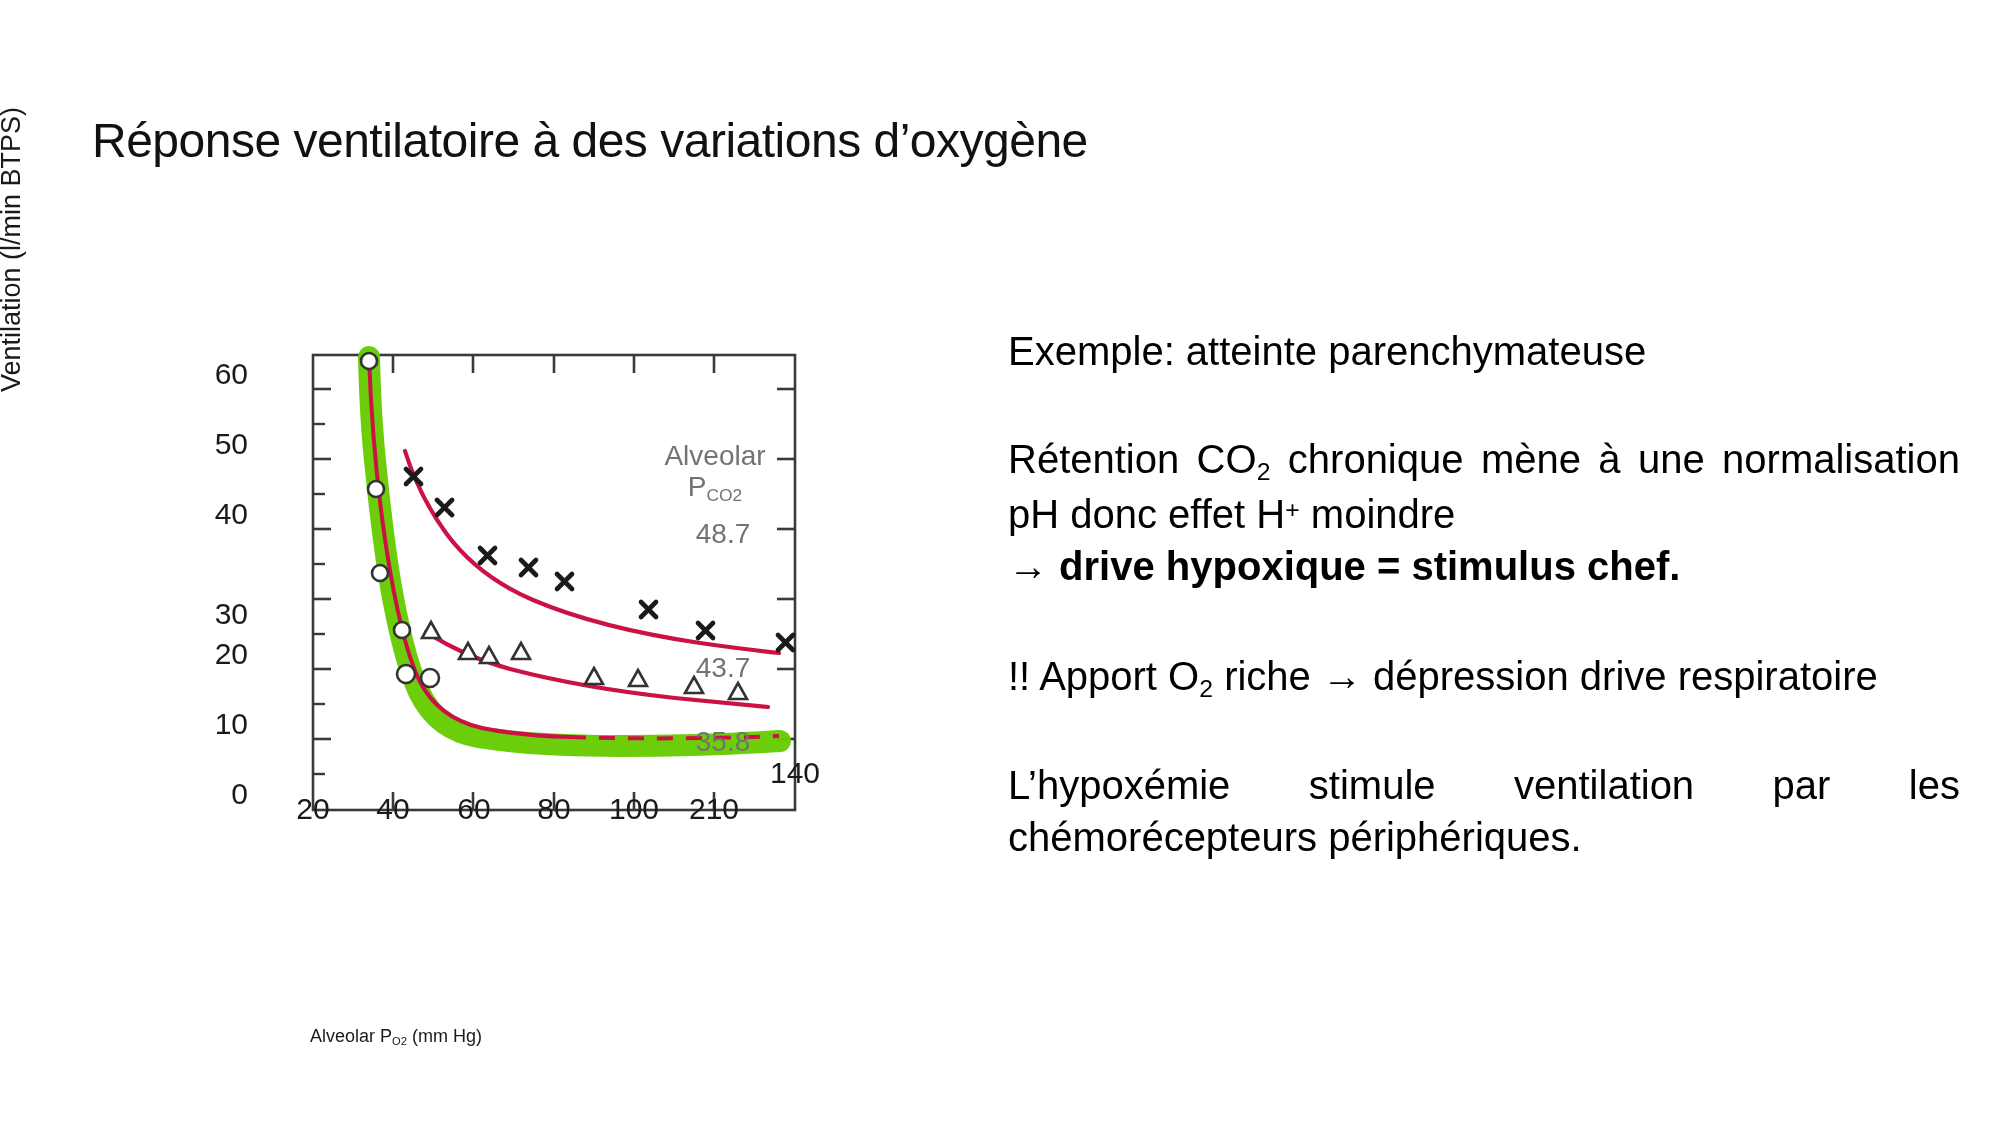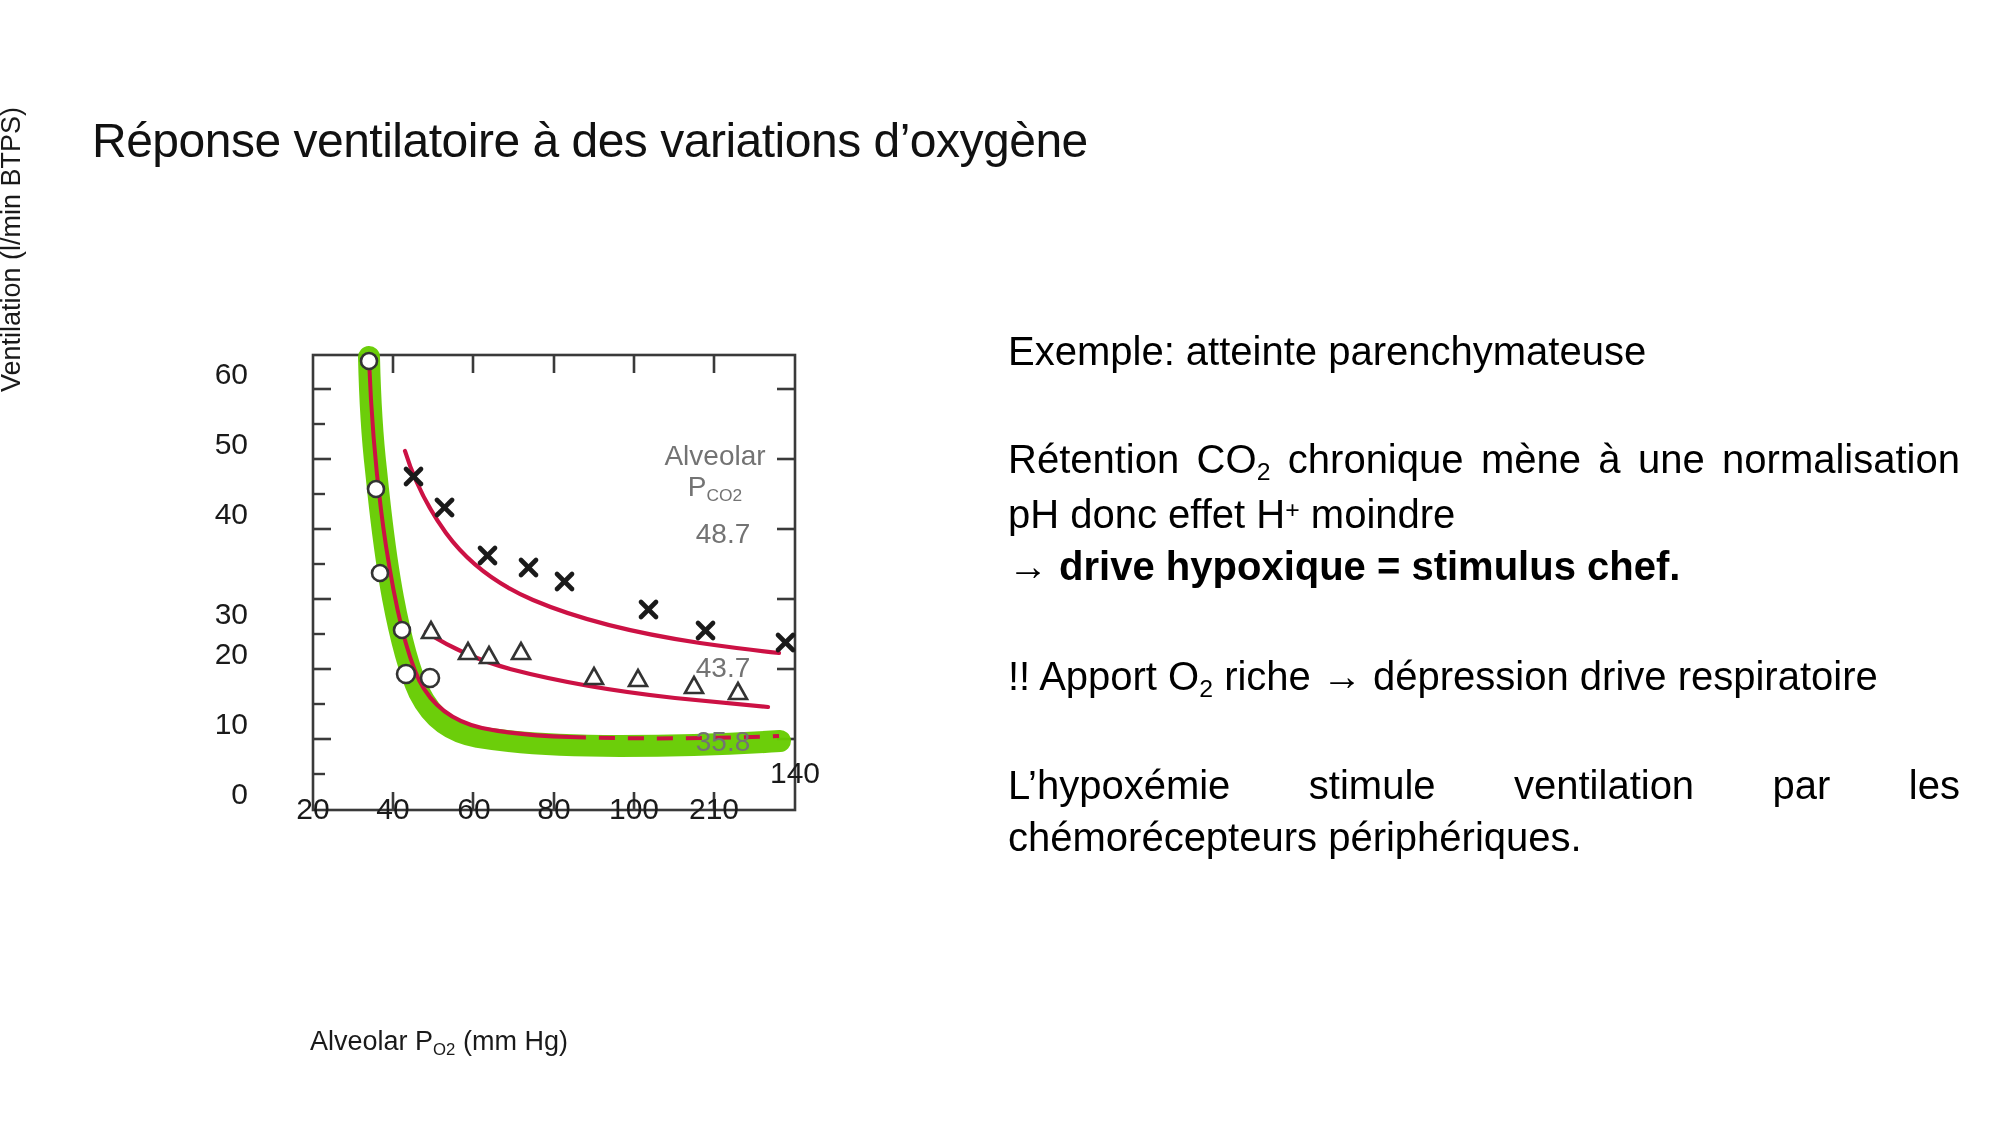--- a/index.html
+++ b/index.html
@@ -36,21 +36,21 @@
   .fig-svg{display:block;}
 
   
   .ylabel{
     position:absolute;left:-4px;top:392px;
     transform:rotate(-90deg);transform-origin:left top;
     font-size:27px;color:#1a1a1a;white-space:nowrap;
   }
   .xlabel{
     position:absolute;left:310px;top:1026px;
-    font-size:27px;color:#1a1a1a;white-space:nowrap;
+    font-size:18px;color:#1a1a1a;white-space:nowrap;
   }
   .tick-lbl{position:absolute;font-size:30px;color:#1a1a1a;text-align:right;}
   .xtick-lbl{position:absolute;font-size:30px;color:#1a1a1a;text-align:center;}
   .ann{position:absolute;font-size:28px;color:#737373;text-align:center;line-height:1.12;}
 </style>
 </head>
 <body>
 
 <div class="slide">
 

